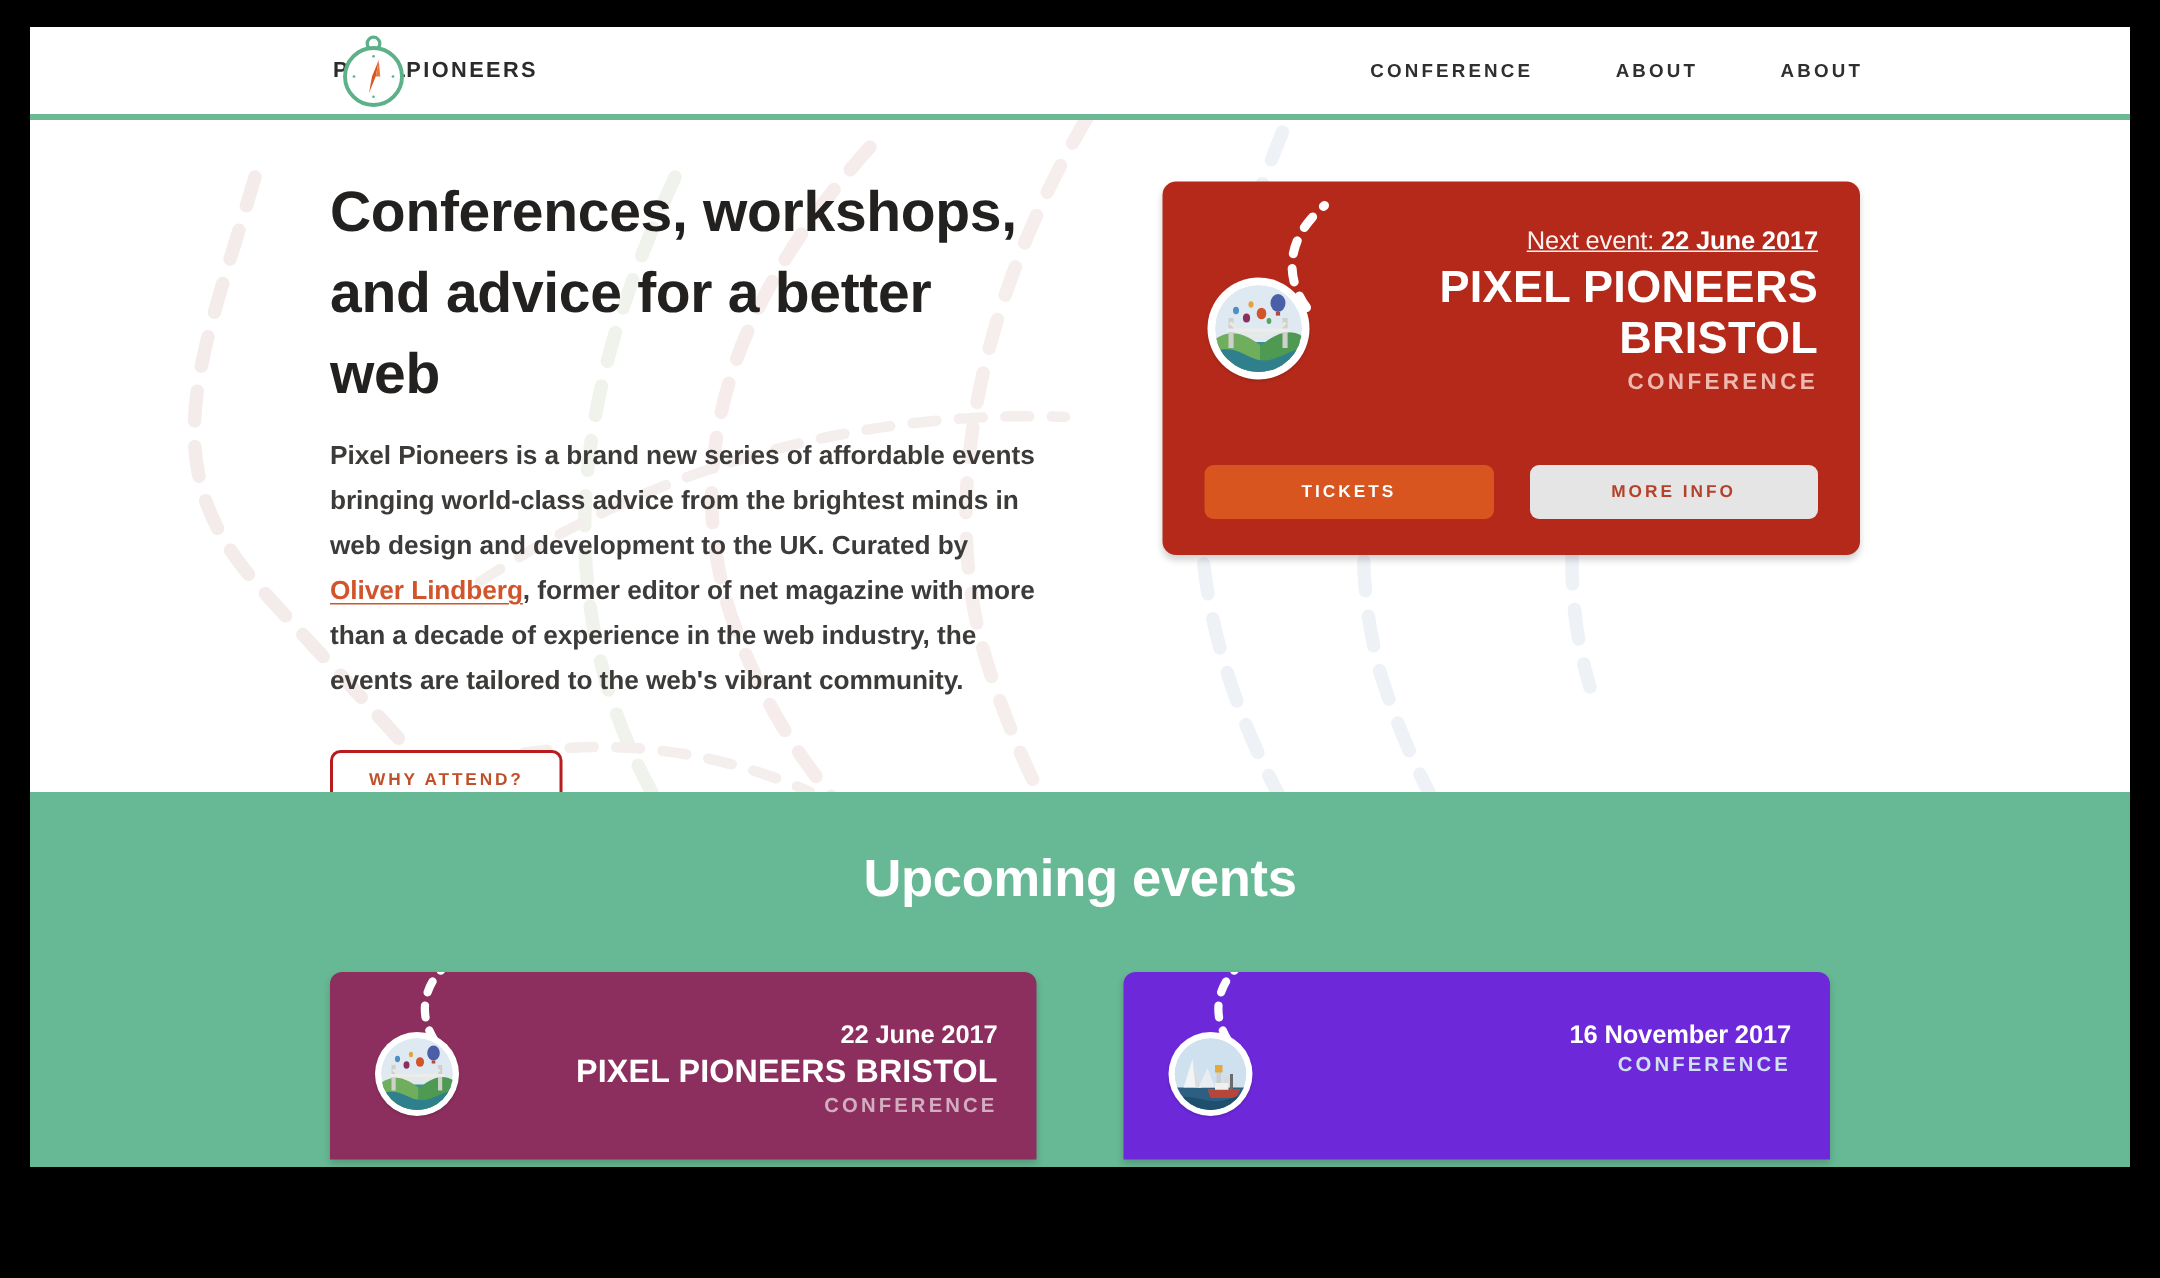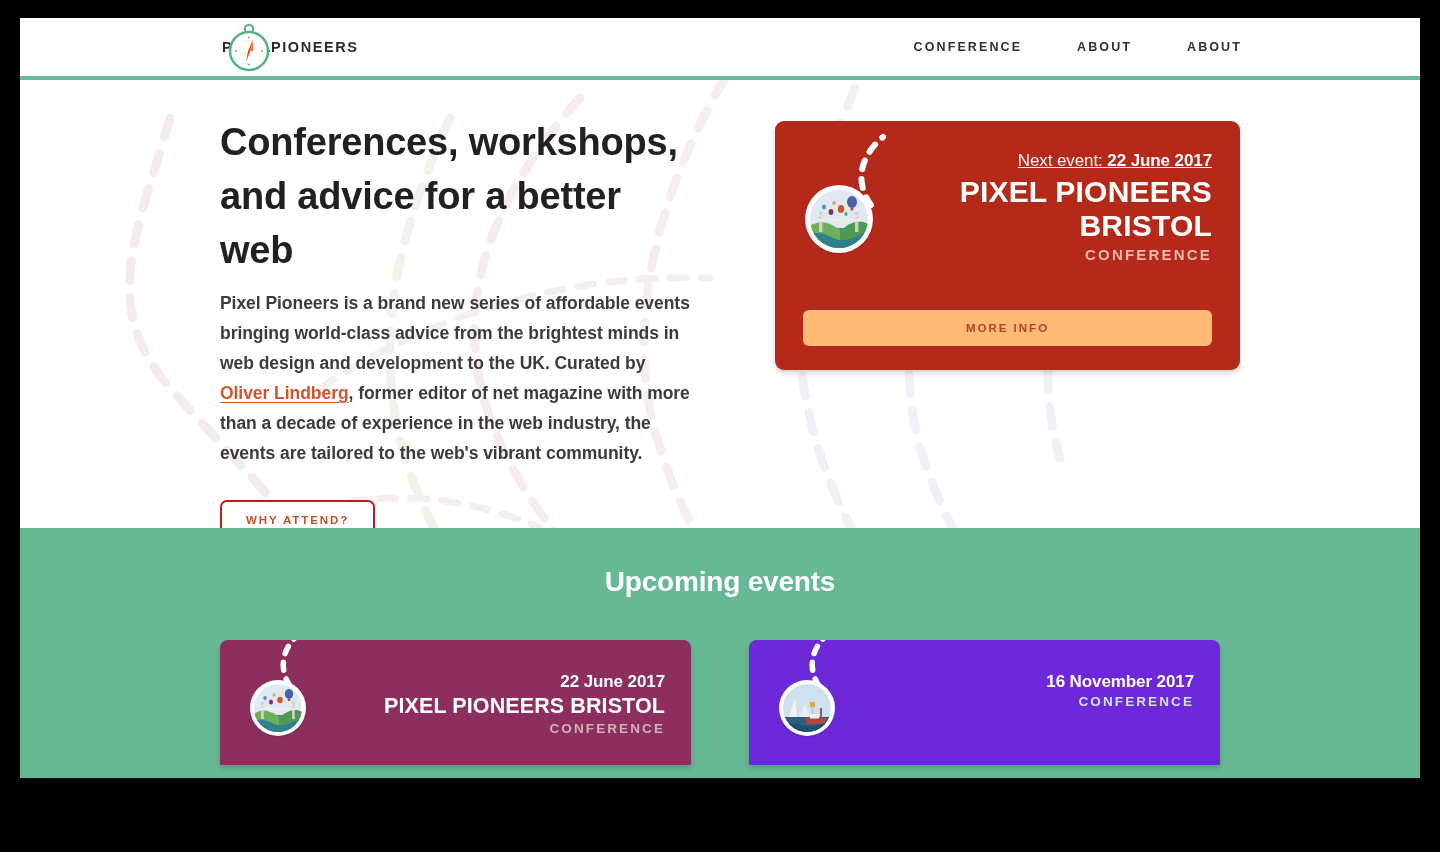--- a/index.html
+++ b/index.html
@@ -231,33 +231,33 @@
     border-radius: 6px;
     display: flex;
     align-items: center;
     justify-content: center;
     font-size: 11.5px;
     font-weight: 700;
     letter-spacing: 2px;
     text-decoration: none;
   }
   .btn-tickets { background: #d9551f; color: #ffffff; }
-  .btn-moreinfo { background: #fdba74; color: #b4412a; }
+  .btn-moreinfo { background: #e5e5e5; color: #b4412a; }
 
   
   #upcoming {
     position: relative;
     background: #67b894;
     height: 250px;
     overflow: hidden;
   }
   h2.section-title {
     text-align: center;
     padding-top: 38px;
-    font-size: 28px;
+    font-size: 35px;
     font-weight: 700;
     color: #ffffff;
     letter-spacing: -0.2px;
   }
   .event-grid {
     position: relative;
     width: 1000px;
     margin: 42px auto 0;
     display: flex;
     gap: 58px;
@@ -404,20 +404,21 @@
           </div>
         </div>
 
         <div class="featured-text">
           <div class="fc-next"><span>Next event:</span> <b>22 June 2017</b></div>
           <div class="fc-name">PIXEL PIONEERS BRISTOL</div>
           <div class="fc-type">CONFERENCE</div>
         </div>
 
         <div class="fc-actions">
+          <a class="btn-tickets" href="#">TICKETS</a>
           <a class="btn-moreinfo" href="#">MORE INFO</a>
         </div>
       </div>
     </div>
   </section>
 
   <section id="upcoming">
     <h2 class="section-title">Upcoming events</h2>
 
     <div class="event-grid">

